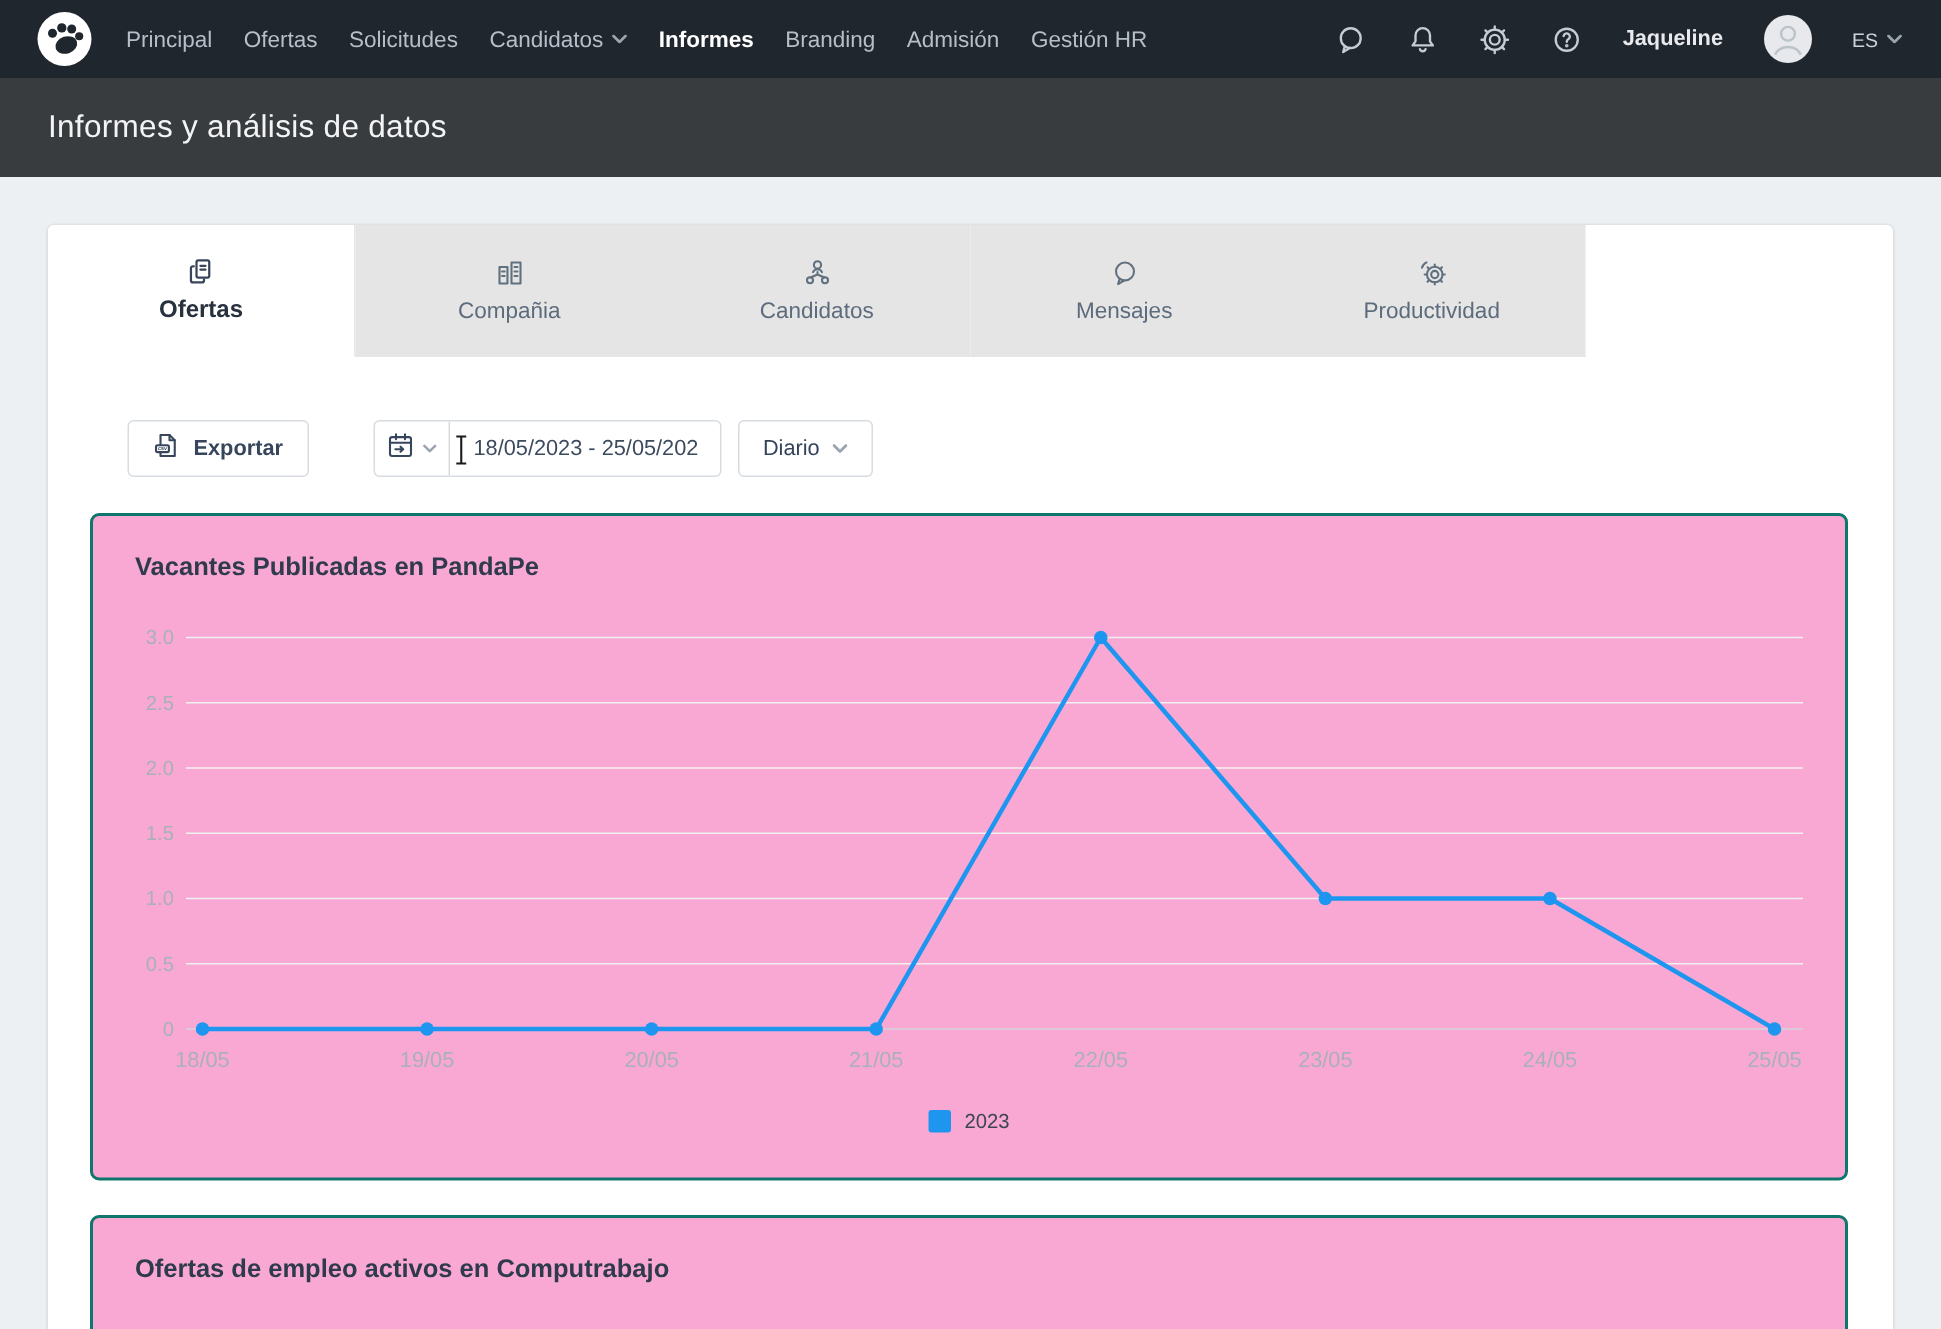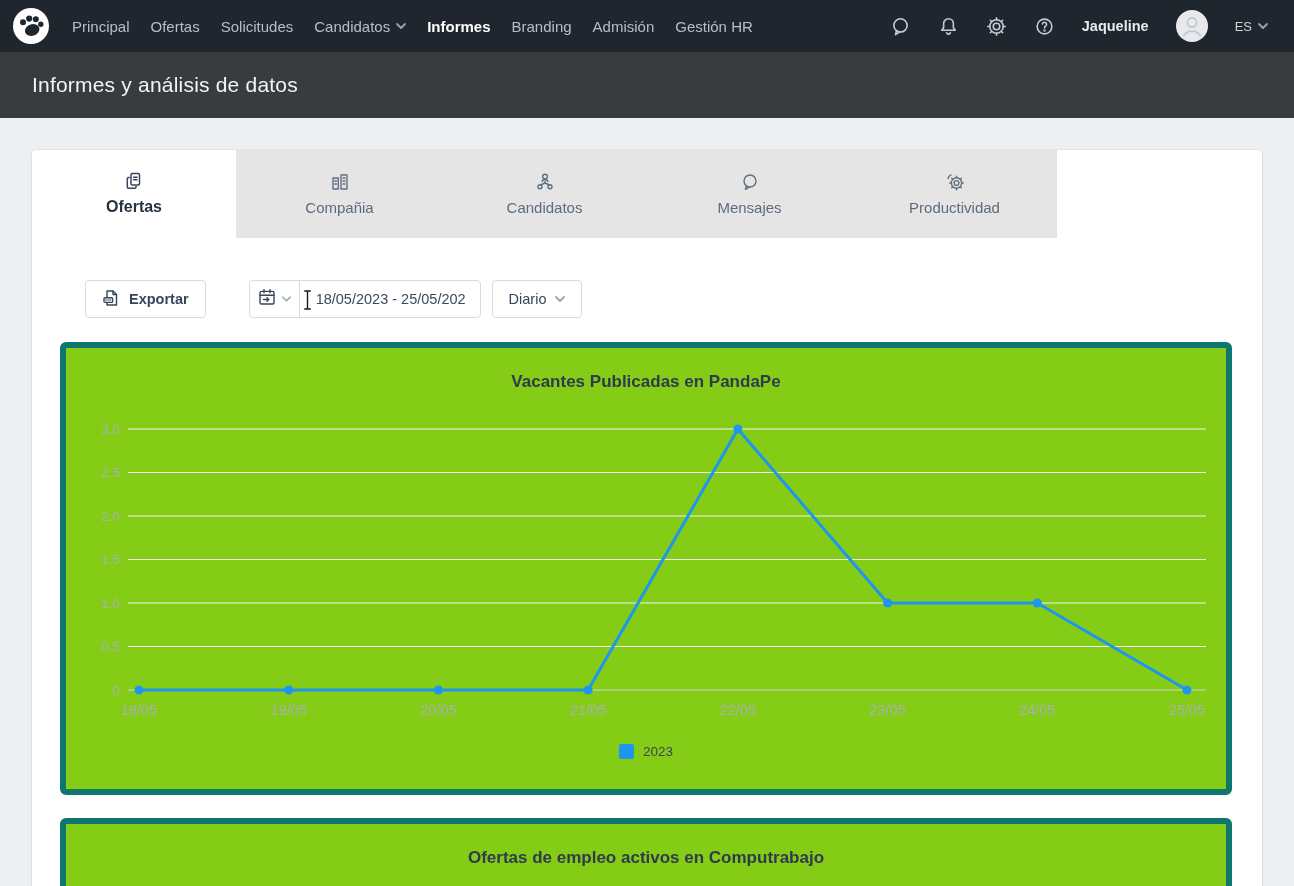--- a/index.html
+++ b/index.html
@@ -6,21 +6,21 @@
   html,body { width:1294px; height:886px; overflow:hidden; }
   body {
     font-family:"Liberation Sans","DejaVu Sans",sans-serif;
     background:#edf0f2; color:#333f50;
   }
   svg text { font-family:"Liberation Sans","DejaVu Sans",sans-serif; }
 
   
   .topnav {
     height:52px; background:#20262e; display:flex; align-items:center;
-    padding:0 26px 0 12px;
+    padding:0 26px 0 24px;
   }
   .logo-wrap { margin-right:22px; display:flex; align-items:center; cursor:pointer; }
   .nav-items { display:flex; align-items:center; gap:21px; }
   .nav-item {
     color:#b6bfc8; font-size:15px; cursor:pointer; display:flex;
     align-items:center; gap:6px; white-space:nowrap;
   }
   .nav-item.active { color:#ffffff; font-weight:700; }
   .nav-right { margin-left:auto; display:flex; align-items:center; gap:27px; }
   .nav-icon { width:21px; height:21px; display:flex; cursor:pointer; }
@@ -69,21 +69,21 @@
     border-right:1px solid #d7dce1; cursor:pointer;
   }
   .date-text { display:flex; align-items:center; padding:0 14px 0 16px; font-size:14.5px; color:#3c4a5e; cursor:text; }
   .ibeam { position:absolute; left:53px; top:9px; width:9px; height:20px; }
   .period-btn { margin-left:11px; }
   .period-label { color:#35445a; }
   .tool-icon svg { stroke:#37465c; fill:none; stroke-width:1.4; stroke-linecap:round; stroke-linejoin:round; }
 
   
   .panel {
-    margin:24px 30px 0 28px; border:6px solid #0f766e; border-radius:6px; background:#84cc16;text-align:center;
+    margin:24px 30px 0 28px; border:2px solid #0f766e; border-radius:6px; background:#f9a8d4;
   }
   .panel-title { font-size:17px; font-weight:700; color:#2f3b4c; padding:24px 28px 0; }
   .chart-wrap { padding:14px 0 0; }
   .chart-svg { display:block; width:1170px; height:318px; margin:0 auto; }
   .grid { stroke:#f0f0f1; stroke-width:1; }
   .grid.base { stroke:#d2d6da; }
   .ytick { font-size:13.5px; fill:#a8b0b8; text-anchor:end; }
   .xtick { font-size:14.5px; fill:#a8b0b8; text-anchor:middle; }
   .legend { display:flex; align-items:center; justify-content:center; gap:9px; margin:20px 0 30px; }
   .legend-swatch { width:15px; height:15px; border-radius:2px; }

